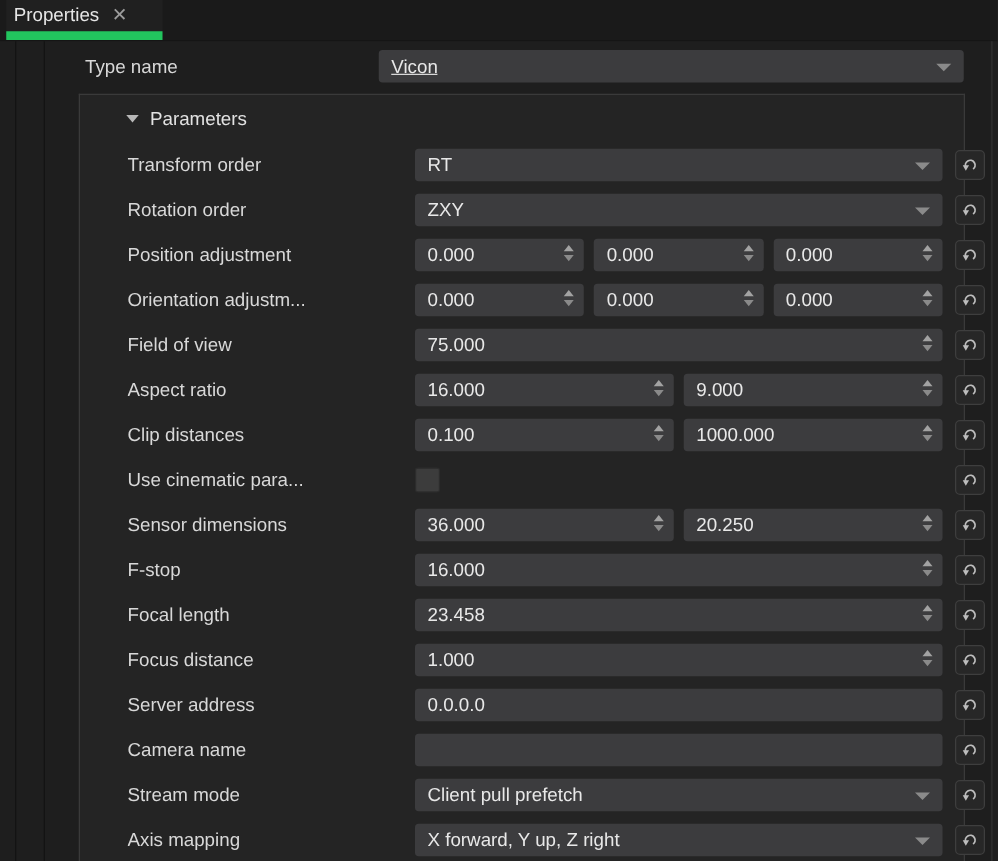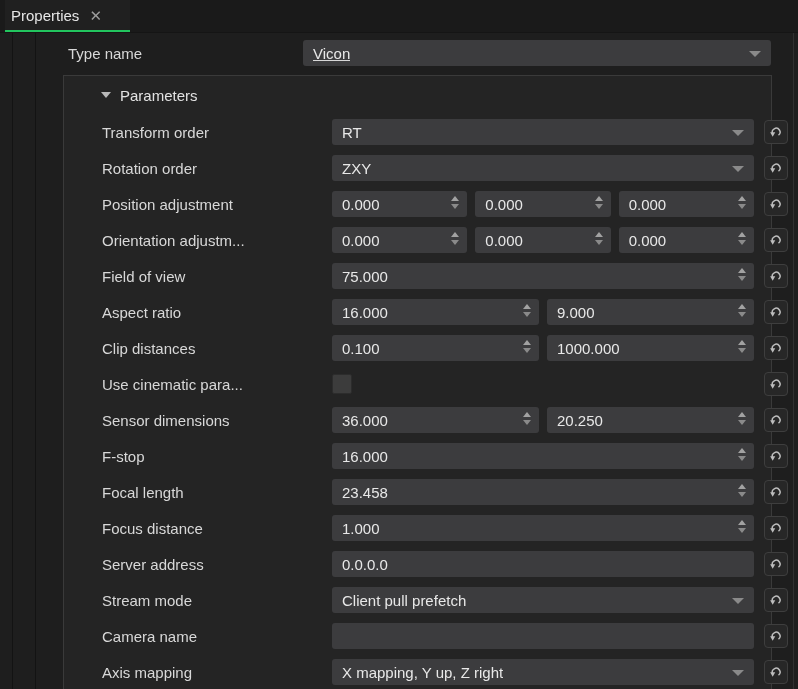--- a/index.html
+++ b/index.html
@@ -11,21 +11,21 @@
   }
 
   
   .tabbar {
     height:33px; background:#1a1a1a; border-bottom:1px solid #151515;
     display:flex; align-items:stretch; position:relative;
   }
   .tab {
     margin-left:5px; width:125px; background:#202020;
     display:flex; align-items:center; gap:10px; padding:0 8px 0 6px;
-    border-bottom:2px solid #22c55e; cursor:default;
+    border-bottom:7px solid #22c55e; cursor:default;
   }
   .tab-title { color:#e6e6e6; font-size:15px; white-space:nowrap; }
   .tab-close { color:#9c9c9c; font-weight:bold; font-size:15px; line-height:1; }
 
   
   .content { position:absolute; top:33px; left:0; right:0; bottom:0; background:#1e1e1e; }
   .vline { position:absolute; top:0; bottom:0; width:1px; background:#131313; }
   .vline.l1 { left:12px; }
   .vline.l2 { left:35px; }
   .vline.r1 { left:793px; background:#303030; }
@@ -433,61 +433,61 @@
               <span>
                 <svg width="16" height="16" viewBox="0 0 22 22">
                   <path d="M6.5 13.5 A5.3 5.3 0 1 1 14.4 15.4" fill="none" stroke="#bdbdbd" stroke-width="2"></path>
                   <polygon points="3.0,11.4 10.0,11.2 6.4,17.4" fill="#bdbdbd"></polygon>
                 </svg>
               </span>
             </button>
           </div>
         </div>
         <div class="prow">
+          <span class="lbl">Camera name</span>
+          <div class="fields">
+            <div class="field grow1">
+              <span class="val"></span>
+            </div>
+          </div>
+          <div class="reset-wrap">
+            <button class="reset-btn">
+              <span>
+                <svg width="16" height="16" viewBox="0 0 22 22">
+                  <path d="M6.5 13.5 A5.3 5.3 0 1 1 14.4 15.4" fill="none" stroke="#bdbdbd" stroke-width="2"></path>
+                  <polygon points="3.0,11.4 10.0,11.2 6.4,17.4" fill="#bdbdbd"></polygon>
+                </svg>
+              </span>
+            </button>
+          </div>
+        </div>
+        <div class="prow">
           <span class="lbl">Stream mode</span>
           <div class="fields">
             <div class="field dropdown grow1">
               <span class="val">Client pull prefetch</span>
               <span class="chev"></span>
             </div>
           </div>
           <div class="reset-wrap">
             <button class="reset-btn">
               <span>
                 <svg width="16" height="16" viewBox="0 0 22 22">
                   <path d="M6.5 13.5 A5.3 5.3 0 1 1 14.4 15.4" fill="none" stroke="#bdbdbd" stroke-width="2"></path>
                   <polygon points="3.0,11.4 10.0,11.2 6.4,17.4" fill="#bdbdbd"></polygon>
                 </svg>
               </span>
             </button>
           </div>
         </div>
         <div class="prow">
-          <span class="lbl">Camera name</span>
-          <div class="fields">
-            <div class="field grow1">
-              <span class="val"></span>
-            </div>
-          </div>
-          <div class="reset-wrap">
-            <button class="reset-btn">
-              <span>
-                <svg width="16" height="16" viewBox="0 0 22 22">
-                  <path d="M6.5 13.5 A5.3 5.3 0 1 1 14.4 15.4" fill="none" stroke="#bdbdbd" stroke-width="2"></path>
-                  <polygon points="3.0,11.4 10.0,11.2 6.4,17.4" fill="#bdbdbd"></polygon>
-                </svg>
-              </span>
-            </button>
-          </div>
-        </div>
-        <div class="prow">
           <span class="lbl">Axis mapping</span>
           <div class="fields">
             <div class="field dropdown grow1">
-              <span class="val">X mapping, Y up, Z right</span>
+              <span class="val">X forward, Y up, Z right</span>
               <span class="chev"></span>
             </div>
           </div>
           <div class="reset-wrap">
             <button class="reset-btn">
               <span>
                 <svg width="16" height="16" viewBox="0 0 22 22">
                   <path d="M6.5 13.5 A5.3 5.3 0 1 1 14.4 15.4" fill="none" stroke="#bdbdbd" stroke-width="2"></path>
                   <polygon points="3.0,11.4 10.0,11.2 6.4,17.4" fill="#bdbdbd"></polygon>
                 </svg>

